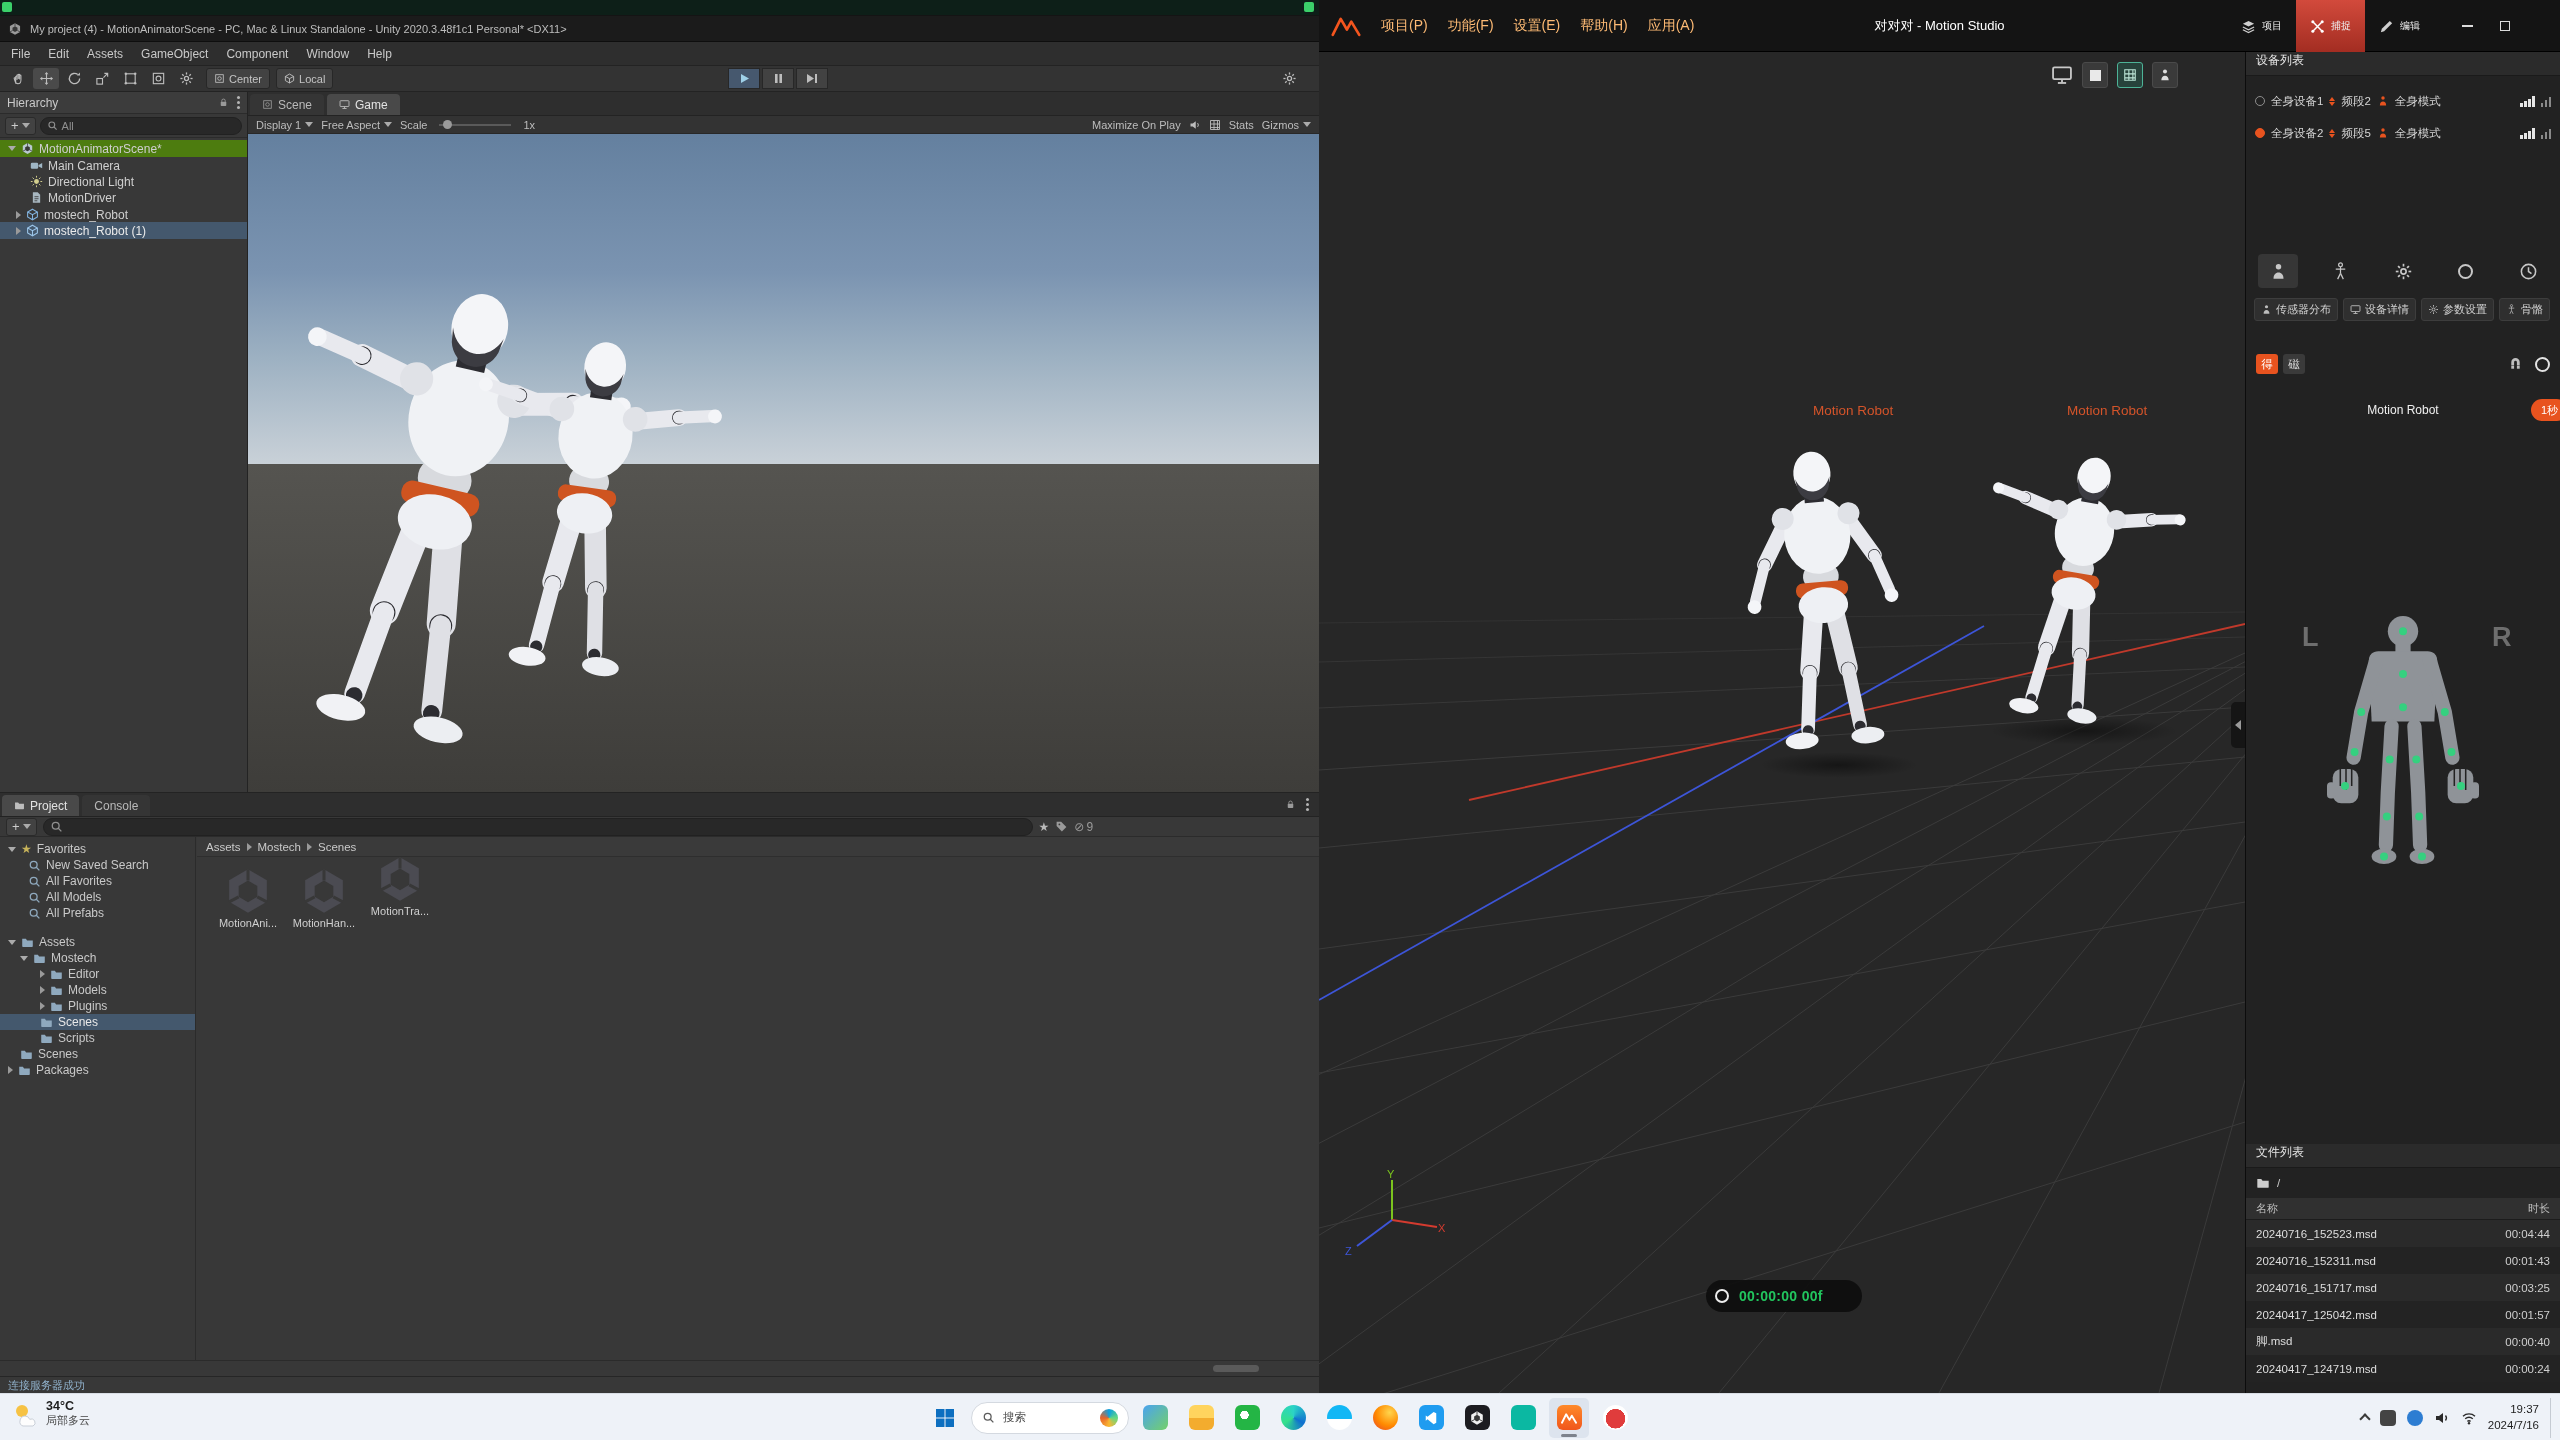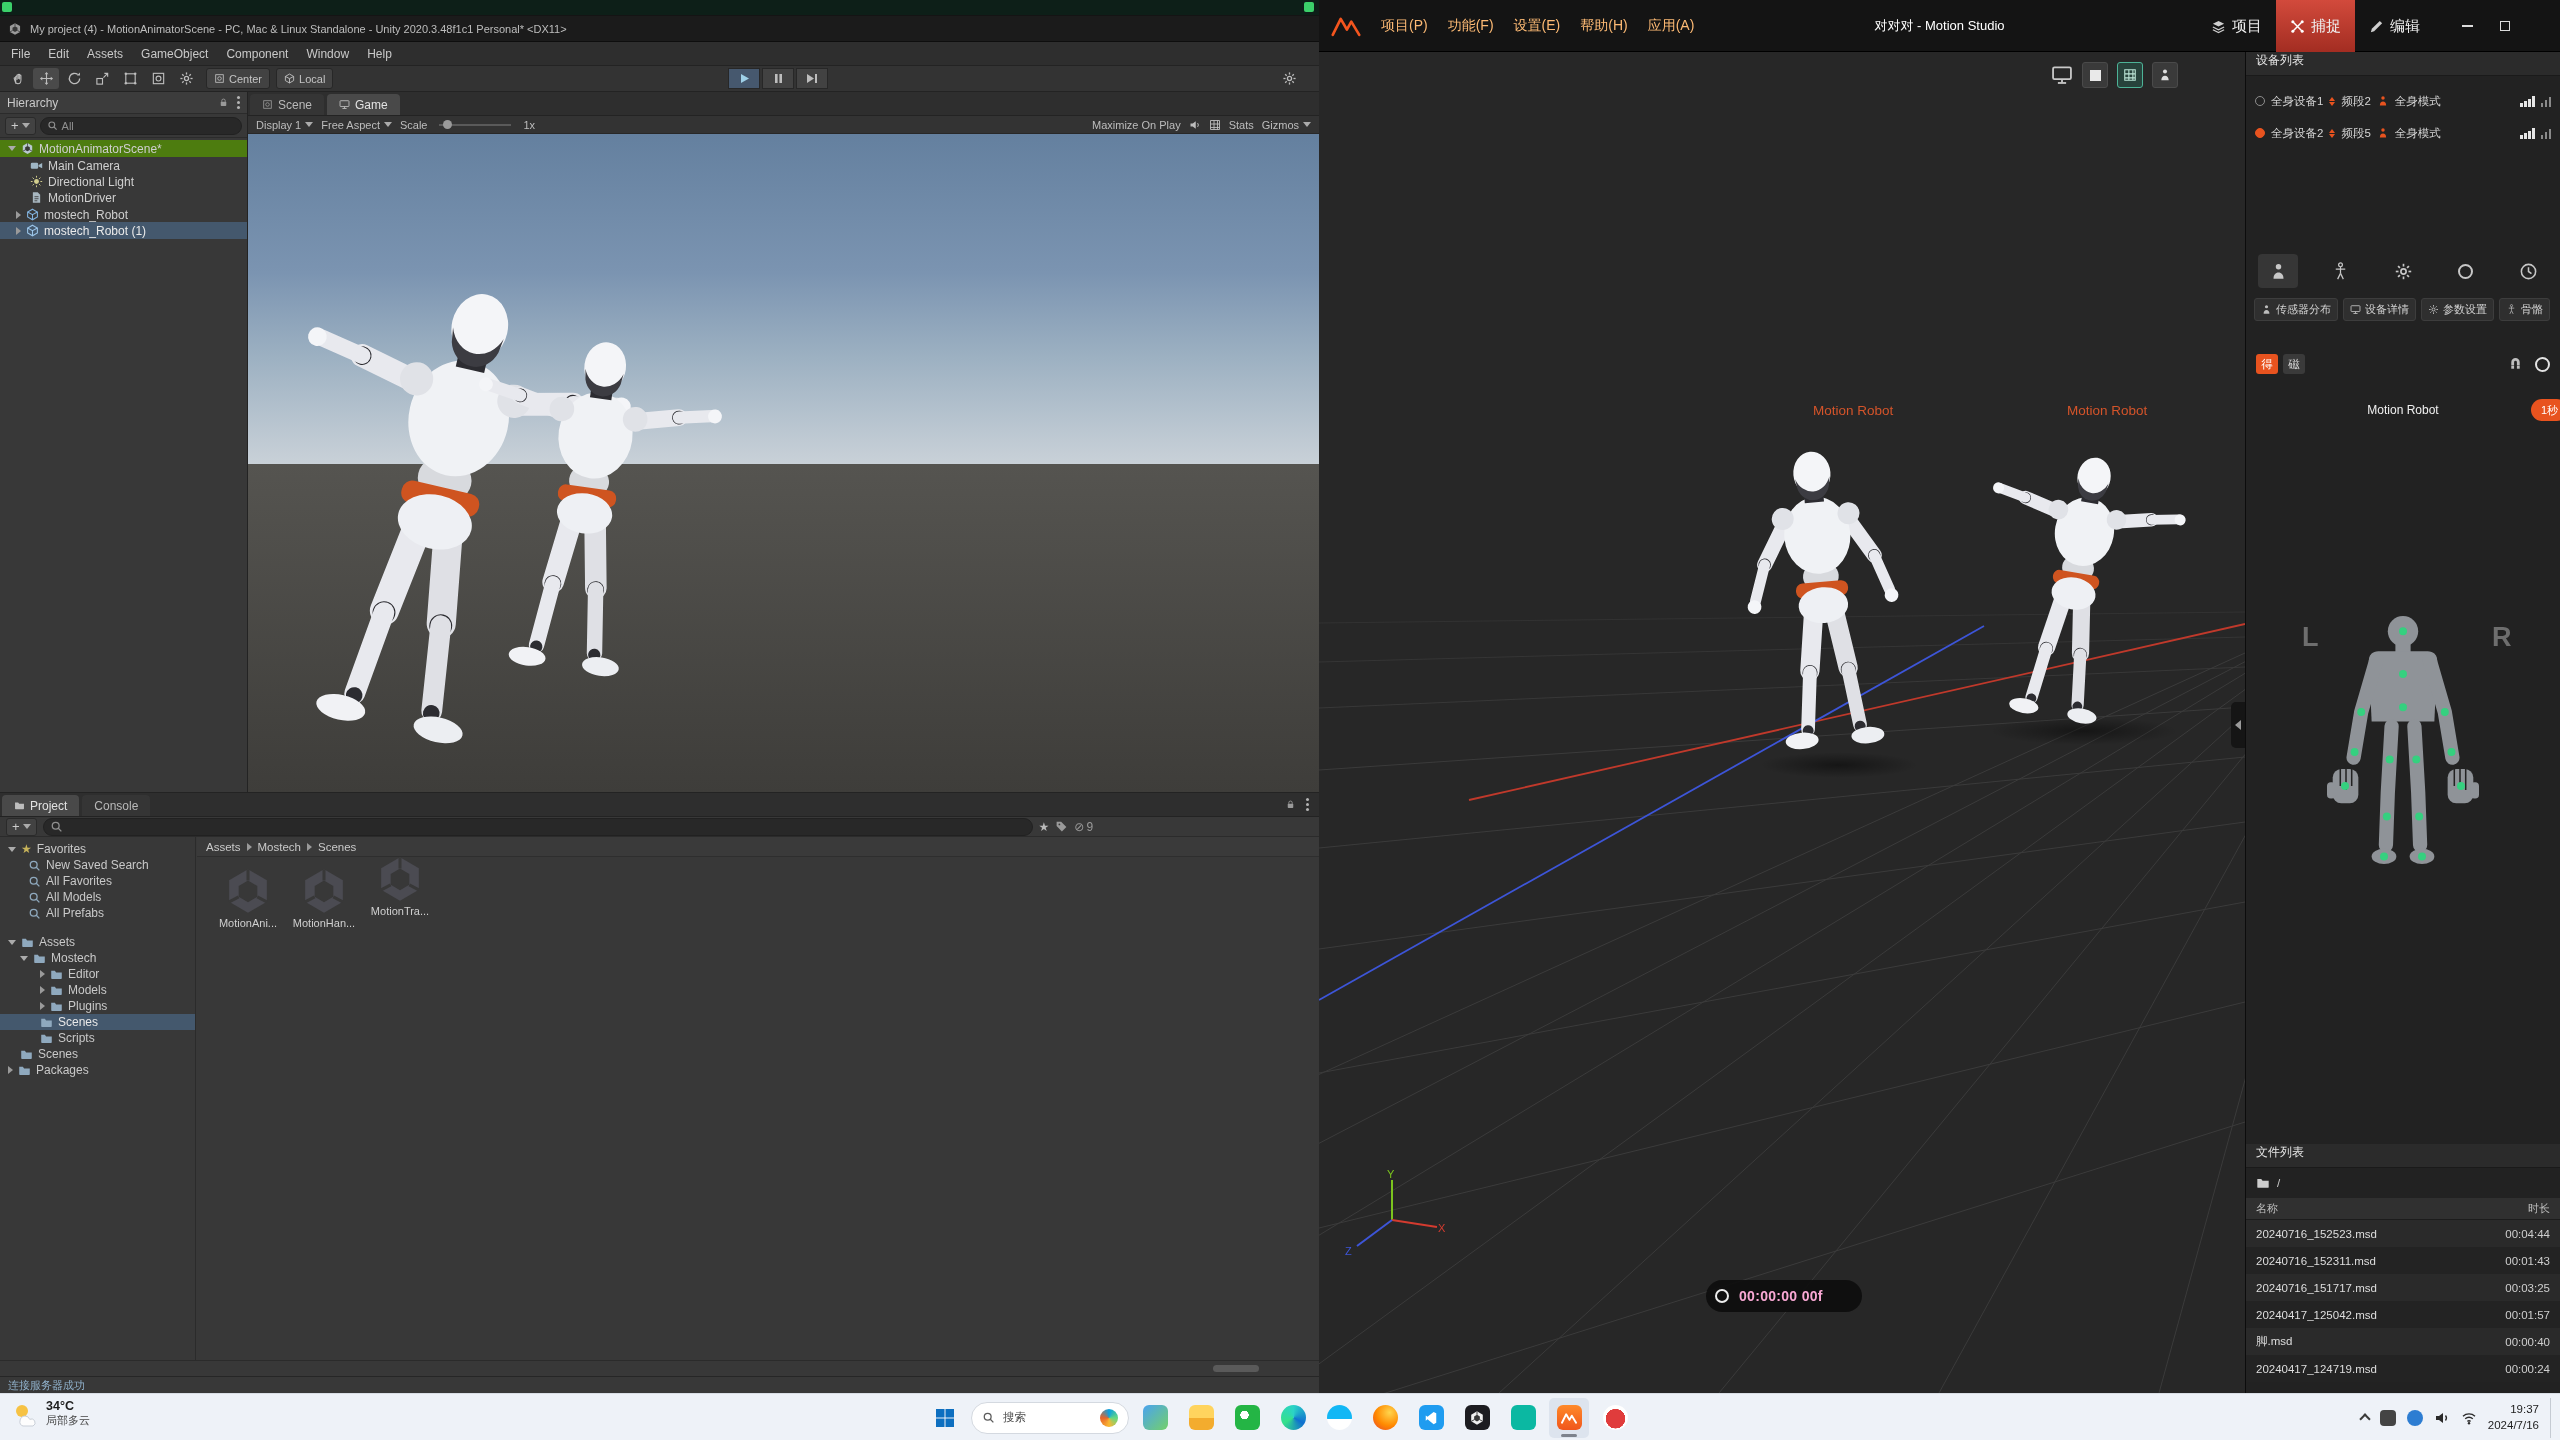--- a/index.html
+++ b/index.html
@@ -60,38 +60,38 @@
 .ufoot{position:absolute;left:0;right:0;bottom:0;height:16px;background:#383838;border-top:1px solid #2b2b2b}
 .fhandle{position:absolute;right:60px;top:4px;width:46px;height:7px;border-radius:4px;background:#5a5a5a}
 .ustatus{position:absolute;left:0;right:0;bottom:0;height:17px;background:#383838;border-top:1px solid #262626;display:flex;align-items:center;padding:0 8px;font-size:11px;color:#8fb0ca}
 
 .mswin{position:absolute;left:1319px;top:0;width:1241px;height:1393px;background:#202020;color:#ddd}
 .mstop{height:52px;background:#141414;display:flex;align-items:center;position:relative;border-bottom:1px solid #000}
 .msmenu{display:flex;align-items:center}
 .msmenu>span{padding:4px 10px;font-size:14px;color:#fdba74}
 .mstitle{position:absolute;left:50%;transform:translateX(-50%);font-size:13px;color:#fff}
 .msright{position:absolute;right:0;top:0;height:52px;display:flex;align-items:center}
-.msbtn{display:flex;align-items:center;gap:6px;font-size:15px;color:#eee;padding:0 14px;height:52px}
+.msbtn{display:flex;align-items:center;gap:6px;font-size:10px;color:#eee;padding:0 14px;height:52px}
 .msbtn svg{width:15px;height:15px}
 .msbtn.red{background:linear-gradient(#d24a3c,#a32d22)}
 .wbtn{width:38px;height:52px;display:flex;align-items:center;justify-content:center}
 .minbar{width:11px;height:2px;background:#dcdcdc}
 .maxbox{width:10px;height:10px;border:1.5px solid #dcdcdc}
 .msvp{position:absolute;left:0;top:52px;width:926px;height:1341px;background:#272727;overflow:hidden}
 .vplabel{position:absolute;color:#d4542a;font-size:13.5px}
 .shadowe{position:absolute;border-radius:50%;background:radial-gradient(ellipse at center,rgba(0,0,0,.45),rgba(0,0,0,0) 70%)}
 .vpbtns{position:absolute;left:732px;top:10px;display:flex;align-items:center;gap:9px}
 .vpbtns>svg{width:22px;height:22px;color:#c9c9c9}
 .sqb{width:26px;height:26px;background:#3a3a3a;border:1px solid #4a4a4a;border-radius:3px;display:flex;align-items:center;justify-content:center}
 .sqb.on{background:#27433c;border-color:#4db397}
 .sqb .fsq{width:11px;height:11px;background:#e9e9e9}
 .sqb svg{width:14px;height:14px;color:#ddd}
 .sqb.on svg{color:#bfe9da}
 .vcol{position:absolute;left:912px;top:650px;width:14px;height:46px;background:#151515;border-radius:5px 0 0 5px;display:flex;align-items:center;justify-content:center}
-.tc{position:absolute;left:387px;top:1228px;width:156px;height:32px;background:rgba(14,14,14,.93);border-radius:16px;display:flex;align-items:center;gap:10px;padding:0 9px;color:#f9a8d4}
+.tc{position:absolute;left:387px;top:1228px;width:156px;height:32px;background:rgba(14,14,14,.93);border-radius:16px;display:flex;align-items:center;gap:10px;padding:0 9px;color:#22c55e}
 .rec{width:14px;height:14px;border:2px solid #ececec;border-radius:50%}
 .tc b{font-size:14px;letter-spacing:.3px}
 .mspanel{position:absolute;left:926px;top:52px;width:315px;height:1341px;background:#222;border-left:1px solid #0c0c0c;font-size:11.5px;overflow:hidden}
 .sechead{position:absolute;left:0;right:0;height:24px;background:#2b2b2b;display:flex;padding:0 10px;font-size:12px;color:#e6e6e6;border-bottom:1px solid #1a1a1a}
 .devrow{position:absolute;left:0;right:0;height:26px;display:flex;align-items:center;gap:6px;padding:0 9px;color:#d6d6d6;font-size:11.5px}
 .dot{width:10px;height:10px;border-radius:50%;border:1.5px solid #8d8d8d}
 .dot.fill{background:#e8531f;border-color:#e8531f}
 .updn{display:inline-flex;flex-direction:column;gap:1px}
 .updn i{width:0;height:0;border-left:3.5px solid transparent;border-right:3.5px solid transparent;display:block}
 .updn .u{border-bottom:4px solid #e8531f}

